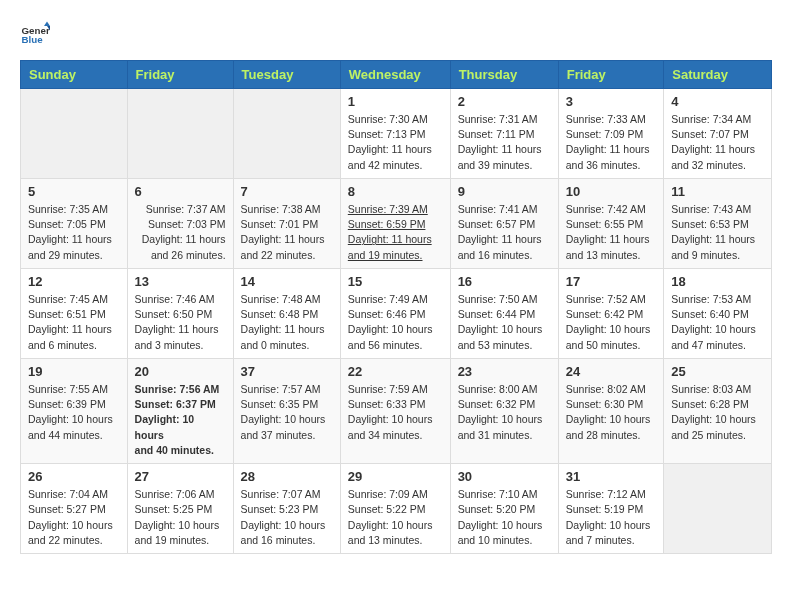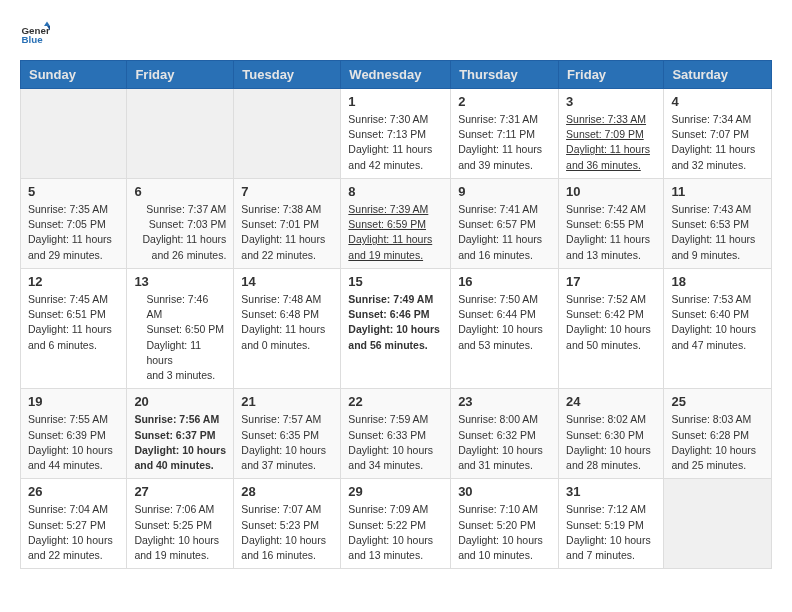--- a/index.html
+++ b/index.html
@@ -37,21 +37,21 @@
       font-size: 16px;
       color: #555;
     }
     .calendar {
       width: 100%;
       border-collapse: collapse;
       border: 1px solid #ccc;
     }
     .calendar th {
       background-color: #2970b5;
-      color: #e5e5e5;
+      color: #bef264;
       text-align: left;
       padding: 6px 8px;
       font-size: 13px;
       border: 1px solid #2060a5;
     }
     .calendar td {
       vertical-align: top;
       padding: 5px 7px;
       font-size: 11px;
       color: #333;
@@ -129,21 +129,21 @@
         </td>
         <td>
           <span class="day-number">2</span>
           <div class="day-info" style="white-space: pre-line;">Sunrise: 7:31 AM
 Sunset: 7:11 PM
 Daylight: 11 hours
 and 39 minutes.</div>
         </td>
         <td>
           <span class="day-number">3</span>
-          <div class="day-info" style="white-space: pre-line; text-decoration: underline;">Sunrise: 7:33 AM
+          <div class="day-info" style="white-space: pre-line;">Sunrise: 7:33 AM
 Sunset: 7:09 PM
 Daylight: 11 hours
 and 36 minutes.</div>
         </td>
         <td>
           <span class="day-number">4</span>
           <div class="day-info" style="white-space: pre-line;">Sunrise: 7:34 AM
 Sunset: 7:07 PM
 Daylight: 11 hours
 and 32 minutes.</div>
@@ -203,35 +203,35 @@
       <tr class="week-row">
         <td>
           <span class="day-number">12</span>
           <div class="day-info" style="white-space: pre-line;">Sunrise: 7:45 AM
 Sunset: 6:51 PM
 Daylight: 11 hours
 and 6 minutes.</div>
         </td>
         <td>
           <span class="day-number">13</span>
-          <div class="day-info" style="white-space: pre-line; margin-left: 12px;">Sunrise: 7:46 AM
+          <div class="day-info" style="white-space: pre-line;">Sunrise: 7:46 AM
 Sunset: 6:50 PM
 Daylight: 11 hours
 and 3 minutes.</div>
         </td>
         <td>
           <span class="day-number">14</span>
           <div class="day-info" style="white-space: pre-line;">Sunrise: 7:48 AM
 Sunset: 6:48 PM
 Daylight: 11 hours
 and 0 minutes.</div>
         </td>
         <td>
           <span class="day-number">15</span>
-          <div class="day-info" style="white-space: pre-line; font-weight: bold;">Sunrise: 7:49 AM
+          <div class="day-info" style="white-space: pre-line;">Sunrise: 7:49 AM
 Sunset: 6:46 PM
 Daylight: 10 hours
 and 56 minutes.</div>
         </td>
         <td>
           <span class="day-number">16</span>
           <div class="day-info" style="white-space: pre-line;">Sunrise: 7:50 AM
 Sunset: 6:44 PM
 Daylight: 10 hours
 and 53 minutes.</div>
@@ -260,21 +260,21 @@
 and 44 minutes.</div>
         </td>
         <td>
           <span class="day-number">20</span>
           <div class="day-info" style="white-space: pre-line; font-weight: bold;">Sunrise: 7:56 AM
 Sunset: 6:37 PM
 Daylight: 10 hours
 and 40 minutes.</div>
         </td>
         <td>
-          <span class="day-number">21</span>
+          <span class="day-number">37</span>
           <div class="day-info" style="white-space: pre-line;">Sunrise: 7:57 AM
 Sunset: 6:35 PM
 Daylight: 10 hours
 and 37 minutes.</div>
         </td>
         <td>
           <span class="day-number">22</span>
           <div class="day-info" style="white-space: pre-line;">Sunrise: 7:59 AM
 Sunset: 6:33 PM
 Daylight: 10 hours

